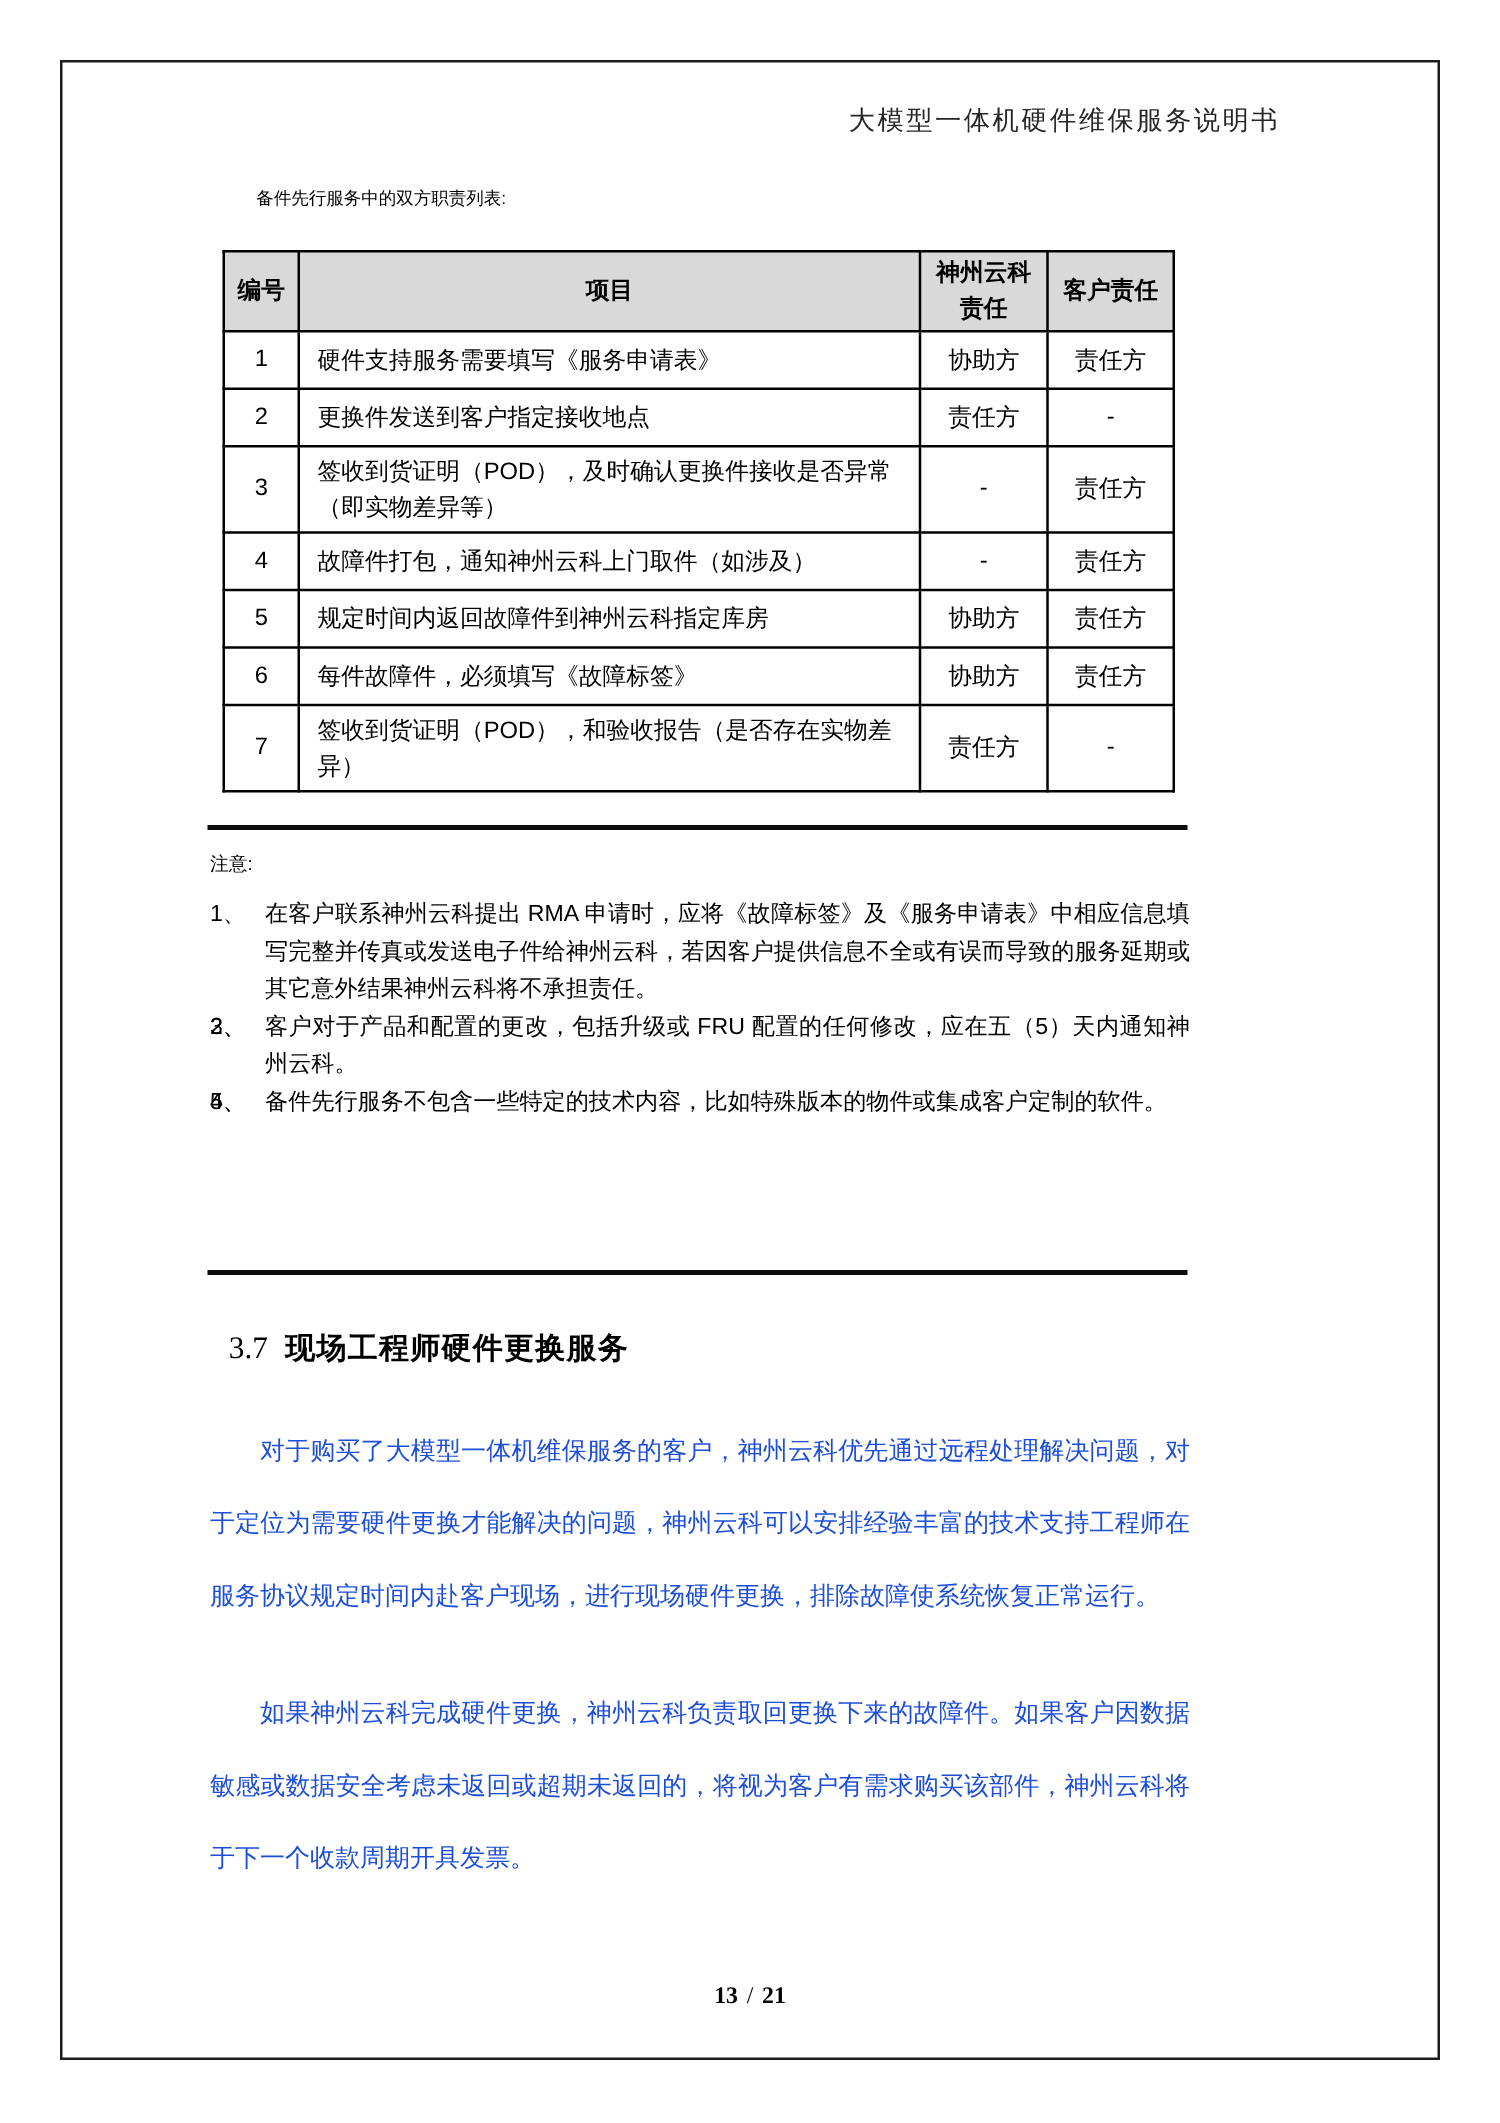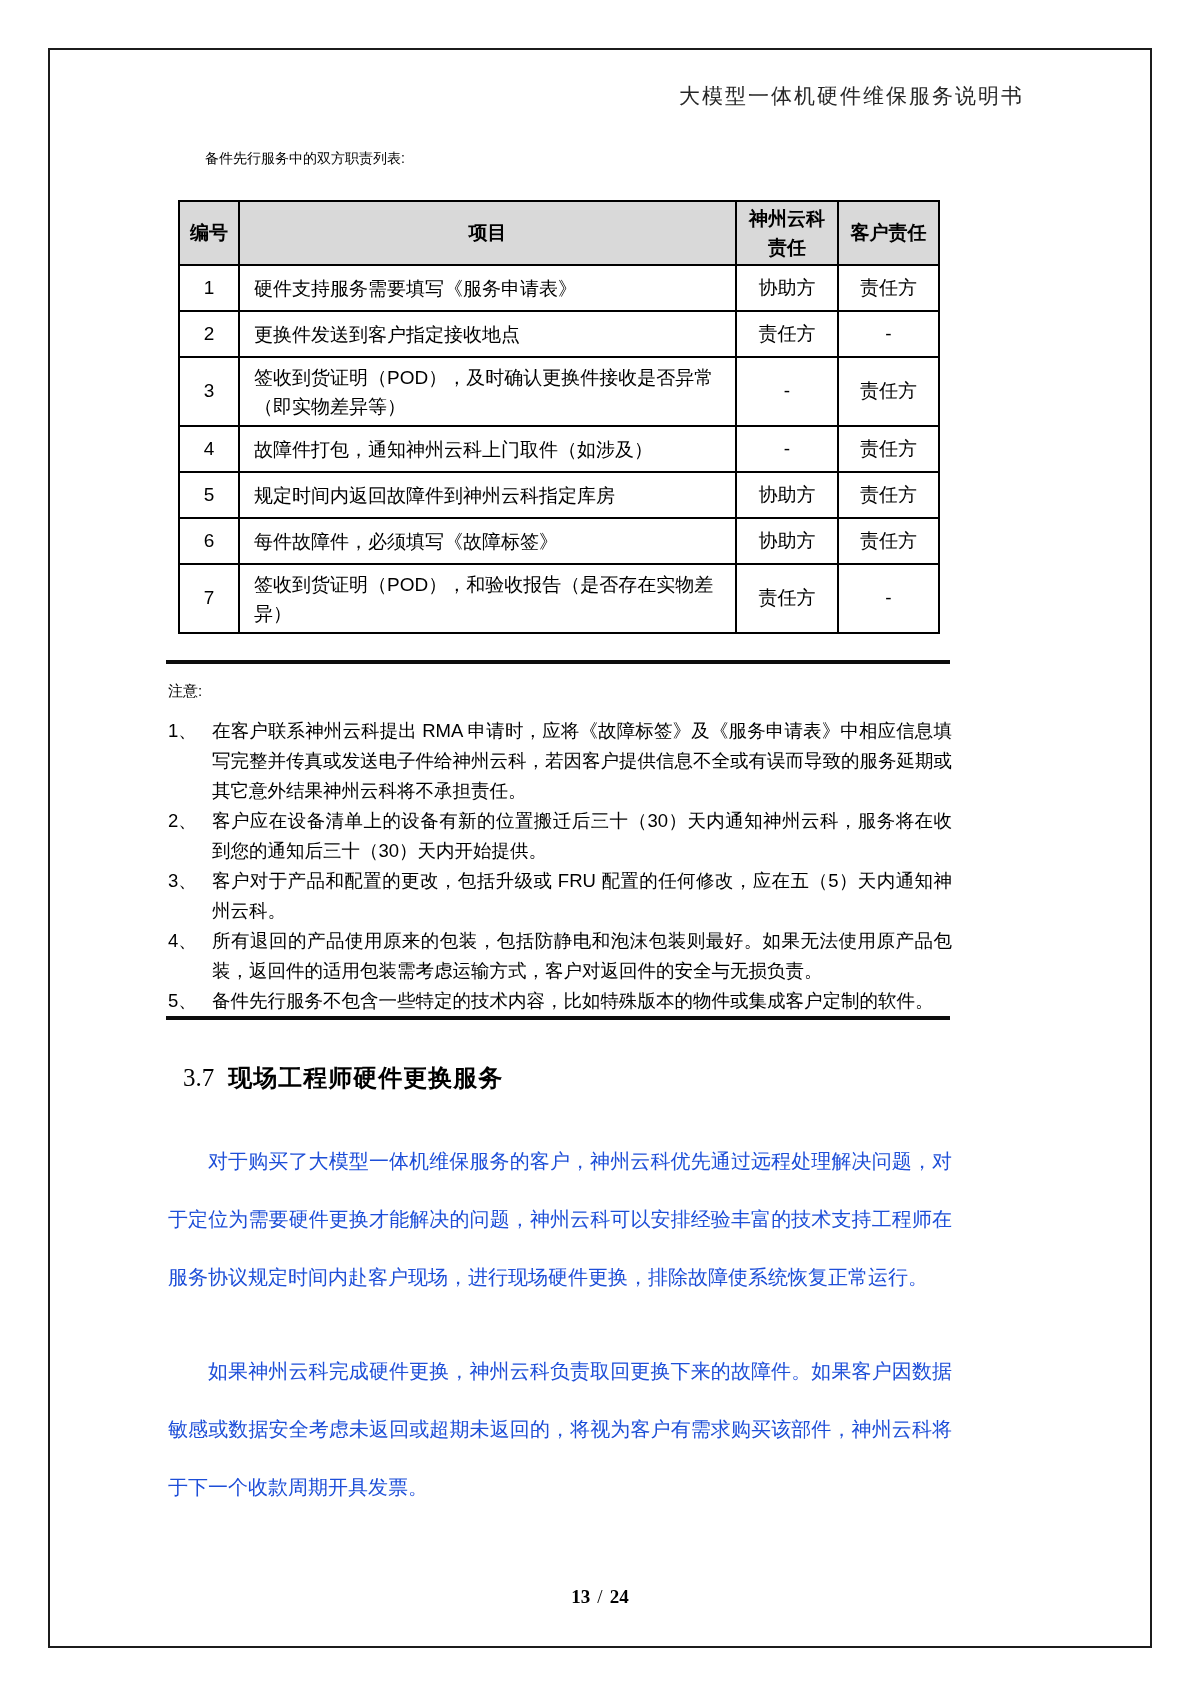--- a/index.html
+++ b/index.html
@@ -200,40 +200,38 @@
 
 <div class="notes-label">注意:</div>
 
 <ol class="notes">
   <li>
     <span class="num">1、</span>
     <span class="txt">在客户联系神州云科提出 RMA 申请时，应将《故障标签》及《服务申请表》中相应信息填写完整并传真或发送电子件给神州云科，若因客户提供信息不全或有误而导致的服务延期或其它意外结果神州云科将不承担责任。</span>
   </li>
   <li>
     <span class="num">2、</span>
-    <span class="txt">客户应在设备清单上的设备有新的位置搬迁后三十（30）天内通知神州云科，服务将在收到您的通知后三十（30）天内开始提供。</span>
   </li>
   <li>
     <span class="num">3、</span>
     <span class="txt">客户对于产品和配置的更改，包括升级或 FRU 配置的任何修改，应在五（5）天内通知神州云科。</span>
   </li>
   <li>
     <span class="num">4、</span>
-    <span class="txt">所有退回的产品使用原来的包装，包括防静电和泡沫包装则最好。如果无法使用原产品包装，返回件的适用包装需考虑运输方式，客户对返回件的安全与无损负责。</span>
   </li>
   <li>
     <span class="num">5、</span>
     <span class="txt">备件先行服务不包含一些特定的技术内容，比如特殊版本的物件或集成客户定制的软件。</span>
   </li>
 </ol>
 
 <div class="rule rule-2"></div>
 
 <div class="section-heading">
   <span class="sec-num">3.7</span><span class="sec-title">现场工程师硬件更换服务</span>
 </div>
 
 <p class="para para-1">对于购买了大模型一体机维保服务的客户，神州云科优先通过远程处理解决问题，对于定位为需要硬件更换才能解决的问题，神州云科可以安排经验丰富的技术支持工程师在服务协议规定时间内赴客户现场，进行现场硬件更换，排除故障使系统恢复正常运行。</p>
 <p class="para para-2">如果神州云科完成硬件更换，神州云科负责取回更换下来的故障件。如果客户因数据敏感或数据安全考虑未返回或超期未返回的，将视为客户有需求购买该部件，神州云科将于下一个收款周期开具发票。</p>
 
 <div class="footer">
-  <span class="pg">13</span><span class="sep">/</span><span class="pg">24</span>
+  <span class="pg">13</span><span class="sep">/</span><span class="pg">21</span>
 </div>
 
 </body></html>

